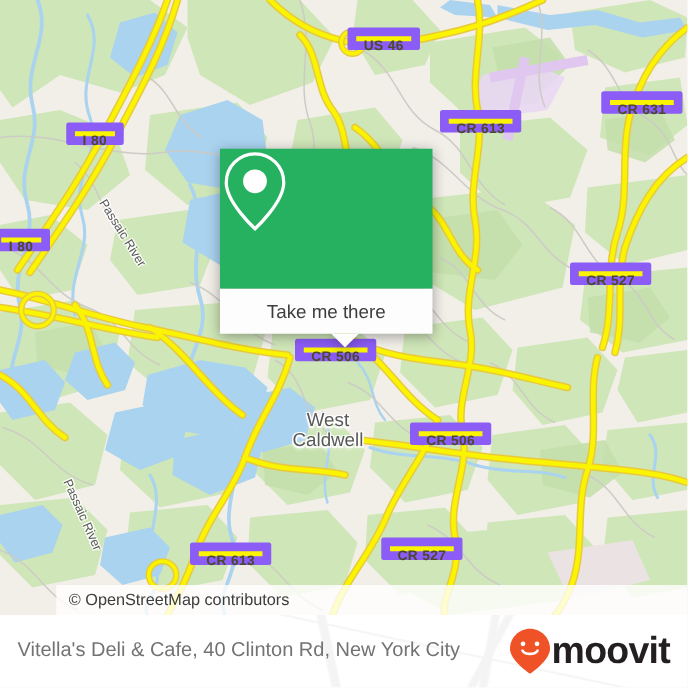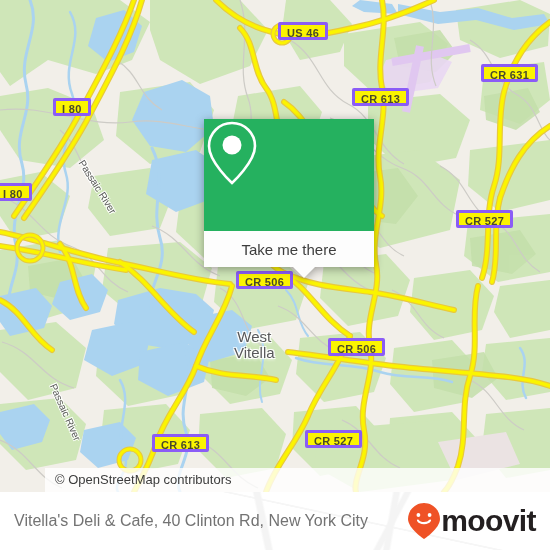--- a/index.html
+++ b/index.html
@@ -22,21 +22,21 @@
     width: 550px; height: 492px;
     background: #f2efe9;
     overflow: hidden;
   }
   #map svg { position: absolute; left: 0; top: 0; display: block; }
 
   
   .shield {
     position: absolute;
     background: #fbf400;
-    border: 3px solid #8b5cf6;
+    border: 7px solid #8b5cf6;
     border-radius: 2px;
     color: #4a4a2a;
     font-size: 11px;
     font-weight: bold;
     letter-spacing: .3px;
     line-height: 16px;
     height: 18px;
     padding: 0 6px;
     white-space: nowrap;
     font-family: "Liberation Sans", sans-serif;
@@ -74,21 +74,21 @@
     font-size: 13px;
     color: #3c3c3c;
     background: rgba(255,255,255,.80);
     font-family: "Liberation Sans", sans-serif;
     margin-left: 45px;
   }
 
   
   #popup {
     position: absolute;
-    left: 204px; top: 119px;
+    left: 176px; top: 119px;
     width: 200px;
     filter: drop-shadow(0 2px 5px rgba(0,0,0,.35));
   }
   #popup-header {
     width: 170px; height: 112px;
     background: #25b15f;
     display: flex; align-items: center; justify-content: center;
   }
   #popup-footer {
     width: 170px; height: 36px;
@@ -344,29 +344,29 @@
         </g>
         <g fill="none" stroke="#fbf400" stroke-width="2.8">
           <circle cx="30" cy="248" r="13"></circle>
           <circle cx="130" cy="460" r="11"></circle>
           <circle cx="282" cy="34" r="9"></circle>
         </g>
 
       </g>
     </svg>
 
-    <div class="place" style="left: 196px; top: 329px;"><span>West</span><br><span>Vitella</span></div>
+    <div class="place" style="left: 196px; top: 329px;"><span>West</span><br><span>Caldwell</span></div>
 
     <div class="river-label" id="river-0" style="left: 86px; top: 158px; transform: rotate(58deg); transform-origin: left top;">Passaic River</div>
     <div class="river-label" id="river-1" style="left: 58px; top: 382px; transform: rotate(66deg); transform-origin: left top;">Passaic River</div>
 
     <div id="shields">
         <div class="shield" style="left: 278px; top: 22px;">US 46</div>
         <div class="shield" style="left: 352px; top: 88px;">CR 613</div>
-        <div class="shield" style="left: 481px; top: 64px;">CR 631</div>
+        <div class="shield" style="left: 481px; top: 73px;">CR 631</div>
         <div class="shield" style="left: 53px; top: 98px;">I 80</div>
         <div class="shield" style="left: -6px; top: 183px;">I 80</div>
         <div class="shield" style="left: 456px; top: 210px;">CR 527</div>
         <div class="shield" style="left: 236px; top: 271px;">CR 506</div>
         <div class="shield" style="left: 328px; top: 338px;">CR 506</div>
         <div class="shield" style="left: 152px; top: 434px;">CR 613</div>
         <div class="shield" style="left: 305px; top: 430px;">CR 527</div>
       </div>
 
     <div id="popup">

